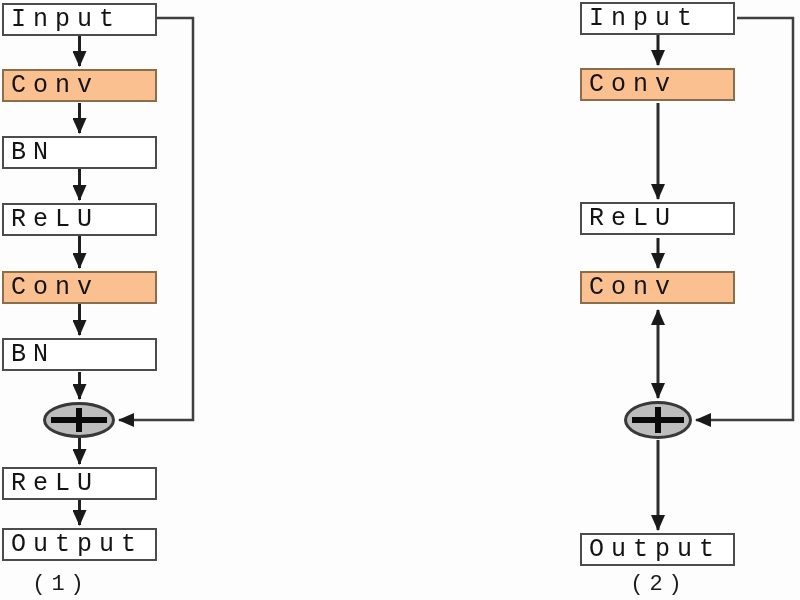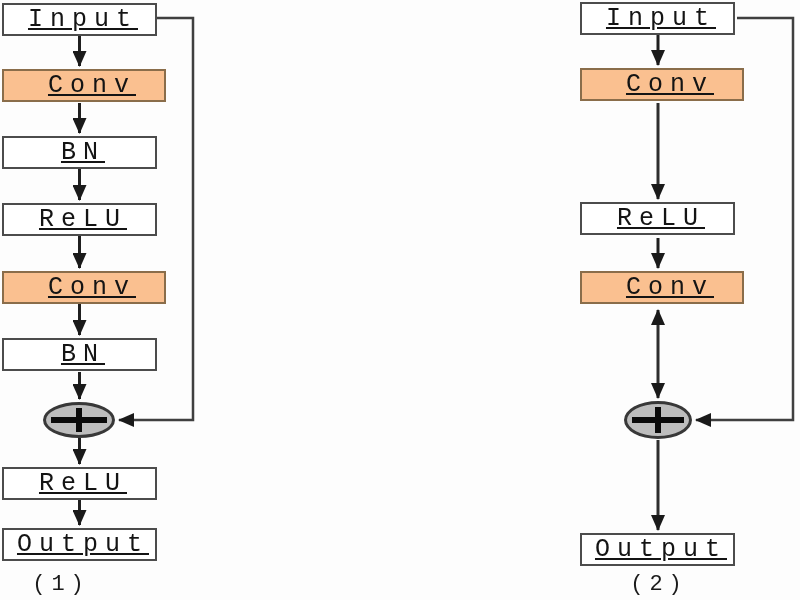--- a/index.html
+++ b/index.html
@@ -5,24 +5,24 @@
   html,body{margin:0;padding:0;background:#fff;}
   .stage{
     position:relative;width:800px;height:600px;background:#fdfdfd;
     font-family:"Liberation Mono","DejaVu Sans Mono",monospace;
     overflow:hidden;
   }
   .overlay{position:absolute;left:0;top:0;width:800px;height:600px;pointer-events:none;}
   .box{
     position:absolute;width:151px;height:29px;background:#ffffff;
     border:2px solid #4c4c4c;color:#141414;
-    font-size:25px;line-height:29px;text-align:center;
-    letter-spacing:7px;text-indent:7px;white-space:nowrap;text-decoration:underline;
+    font-size:25px;line-height:29px;
+    letter-spacing:7px;text-indent:7px;white-space:nowrap;
   }
-  .box.conv{background:#FAC090;border-color:#8a6d4a;padding-left:9px;}
+  .box.conv{background:#FAC090;border-color:#8a6d4a;}
   .addc{
     position:absolute;background:#bdbdbd;border:3px solid #383838;border-radius:50%;
   }
   .plus{position:absolute;left:0;top:0;right:0;bottom:0;}
   .plus .ph{position:absolute;left:8%;right:8%;top:50%;height:6px;margin-top:-3px;background:#0a0a0a;}
   .plus .pv{position:absolute;top:9%;bottom:9%;left:50%;width:6px;margin-left:-3px;background:#0a0a0a;}
   .caption{
     position:absolute;width:100px;text-align:center;color:#1a1a1a;
     font-size:22px;letter-spacing:6px;text-indent:6px;white-space:nowrap;
   }

